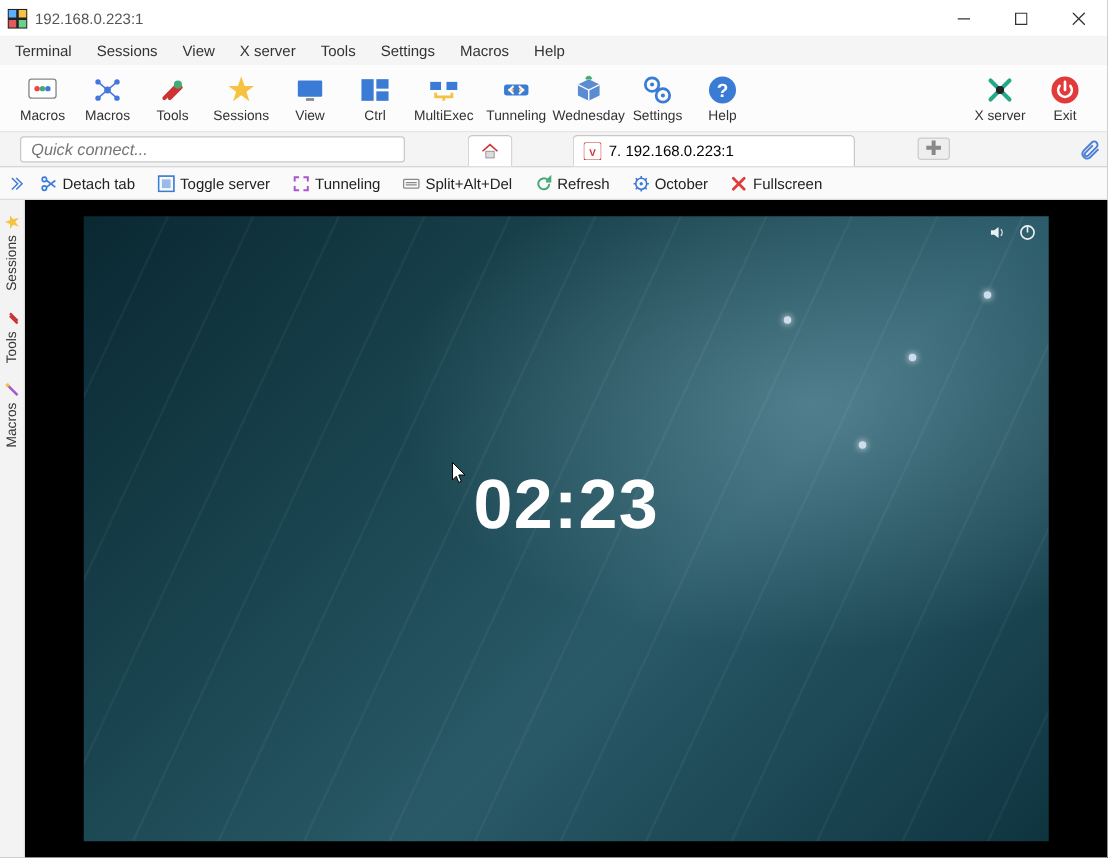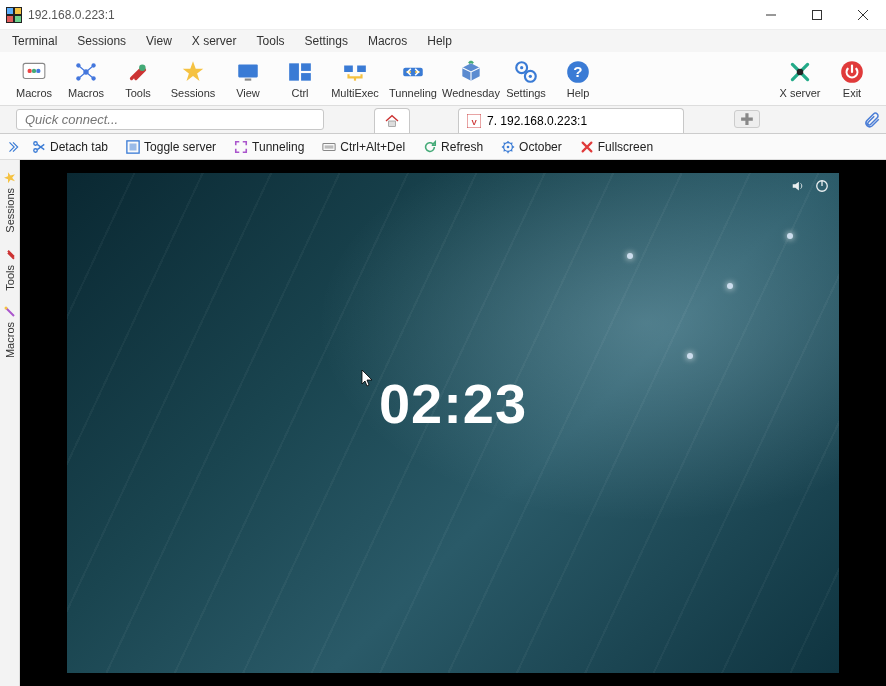--- a/index.html
+++ b/index.html
@@ -306,21 +306,21 @@
     <span>Tunneling</span>
   </div>
   <div class="actbtn">
     <span class="aicon">
         <svg viewBox="0 0 16 16">
           <rect x="1" y="4" width="14" height="8" rx="1" fill="none" stroke="#888" stroke-width="1.2"></rect>
           <line x1="3" y1="7" x2="13" y2="7" stroke="#888"></line>
           <line x1="3" y1="9" x2="13" y2="9" stroke="#888"></line>
         </svg>
       </span>
-    <span>Ctrl+Alt+Del</span>
+    <span>Split+Alt+Del</span>
   </div>
   <div class="actbtn">
     <span class="aicon">
         <svg viewBox="0 0 16 16">
           <path d="M13 8a5 5 0 11-1.5-3.5L14 2v4h-4" fill="none" stroke="#4a7" stroke-width="1.8"></path>
         </svg>
       </span>
     <span>Refresh</span>
   </div>
   <div class="actbtn">

